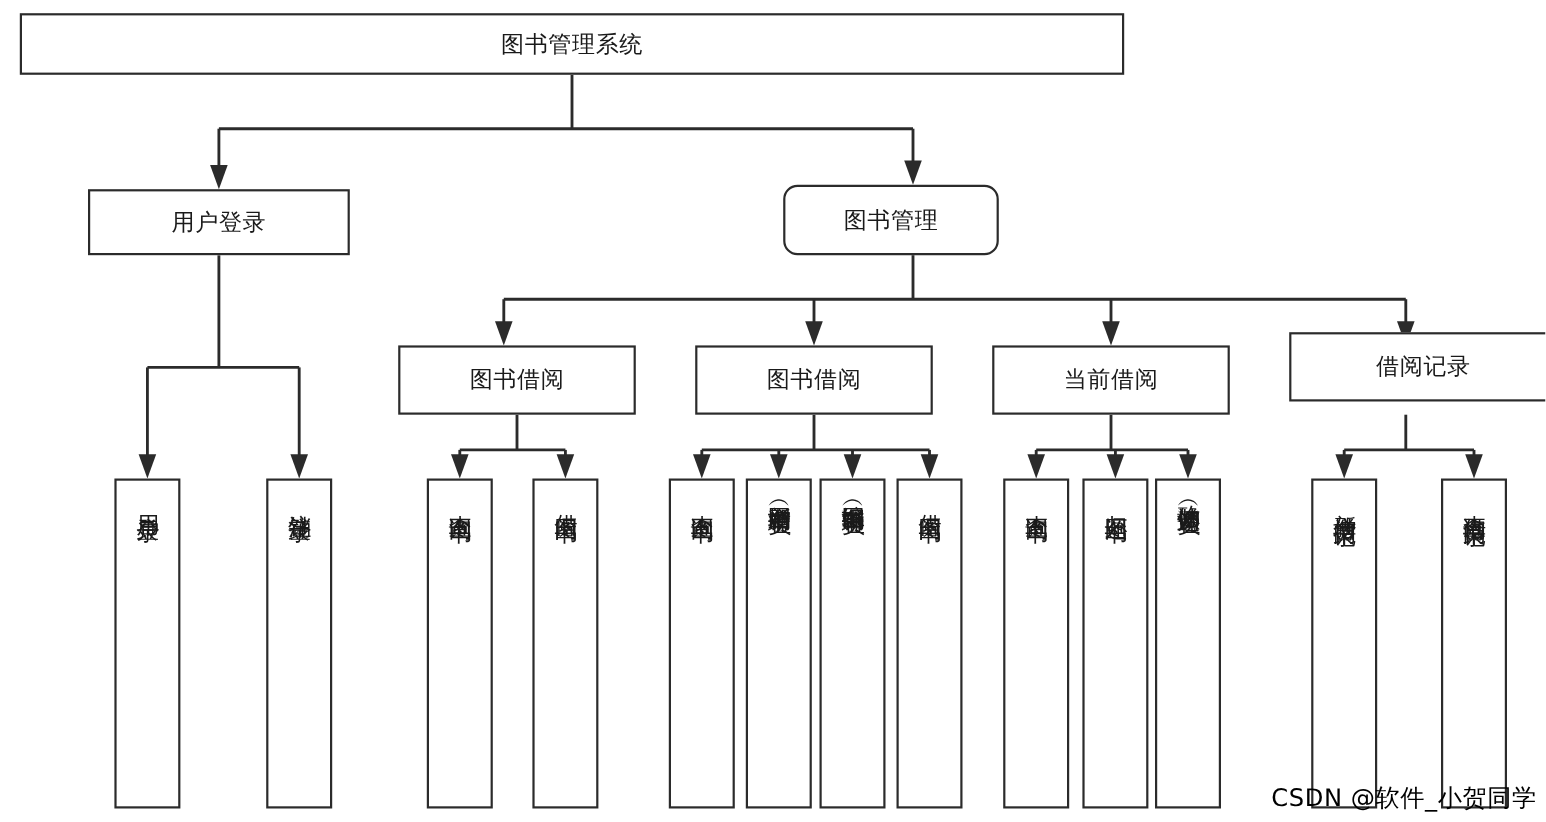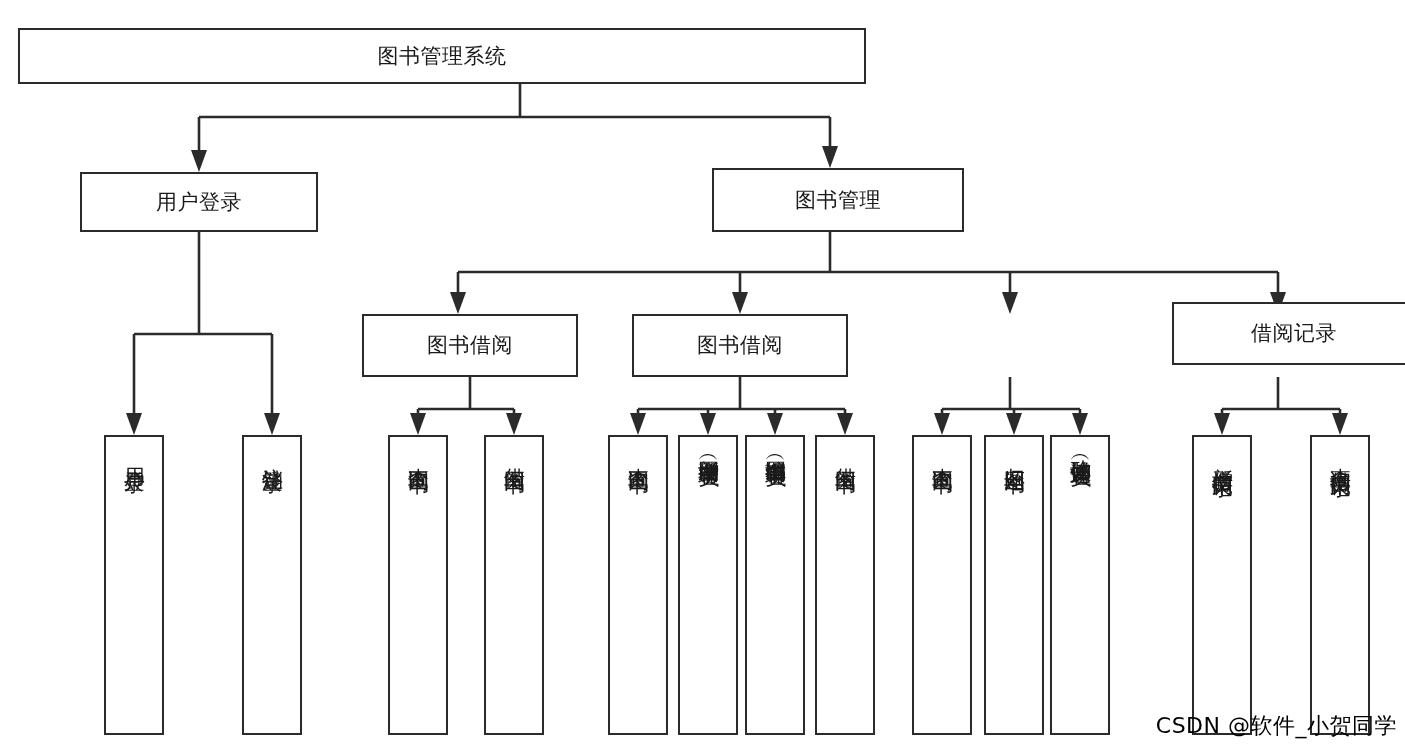--- a/index.html
+++ b/index.html
@@ -162,37 +162,40 @@
     <g>
       <path class="edge-line" d="M1278,377 L1278,409"></path>
       <path class="edge-line" d="M1222,409 L1340,409"></path>
       <path class="edge-line" d="M1222,409 L1222,415"></path>
       <polygon class="arrow-head" points="1214,413 1230,413 1222,435"></polygon>
       <path class="edge-line" d="M1340,409 L1340,415"></path>
       <polygon class="arrow-head" points="1332,413 1348,413 1340,435"></polygon>
     </g>
   </svg>
 
-  <div class="node horiz" style="left:18px; top:28px; width:848px; height:56px;">
+  <div class="node horiz" style="left:18px; top:12px; width:1004px; height:56px;">
     <span class="node-label">图书管理系统</span>
   </div>
 
   <div class="node horiz" style="left:80px; top:172px; width:238px; height:60px;">
     <span class="node-label">用户登录</span>
   </div>
-  <div class="node horiz" style="left:712px; top:168px; width:252px; height:64px;">
+  <div class="node horiz" style="left:712px; top:168px; width:196px; height:64px;border-radius:13px;">
     <span class="node-label">图书管理</span>
   </div>
 
   <div class="node horiz" style="left:362px; top:314px; width:216px; height:63px;">
     <span class="node-label">图书借阅</span>
   </div>
   <div class="node horiz" style="left:632px; top:314px; width:216px; height:63px;text-align:center;">
     <span class="node-label">图书借阅</span>
   </div>
+  <div class="node horiz" style="left:902px; top:314px; width:216px; height:63px;">
+    <span class="node-label">当前借阅</span>
+  </div>
   <div class="node horiz" style="left:1172px; top:302px; width:244px; height:63px;">
     <span class="node-label">借阅记录</span>
   </div>
 
   <div class="node vert" style="left:104px; top:435px; width:60px; height:300px;">
     <span class="node-label">用户登录</span>
   </div>
   <div class="node vert" style="left:242px; top:435px; width:60px; height:300px;">
     <span class="node-label">注销登录</span>
   </div>

